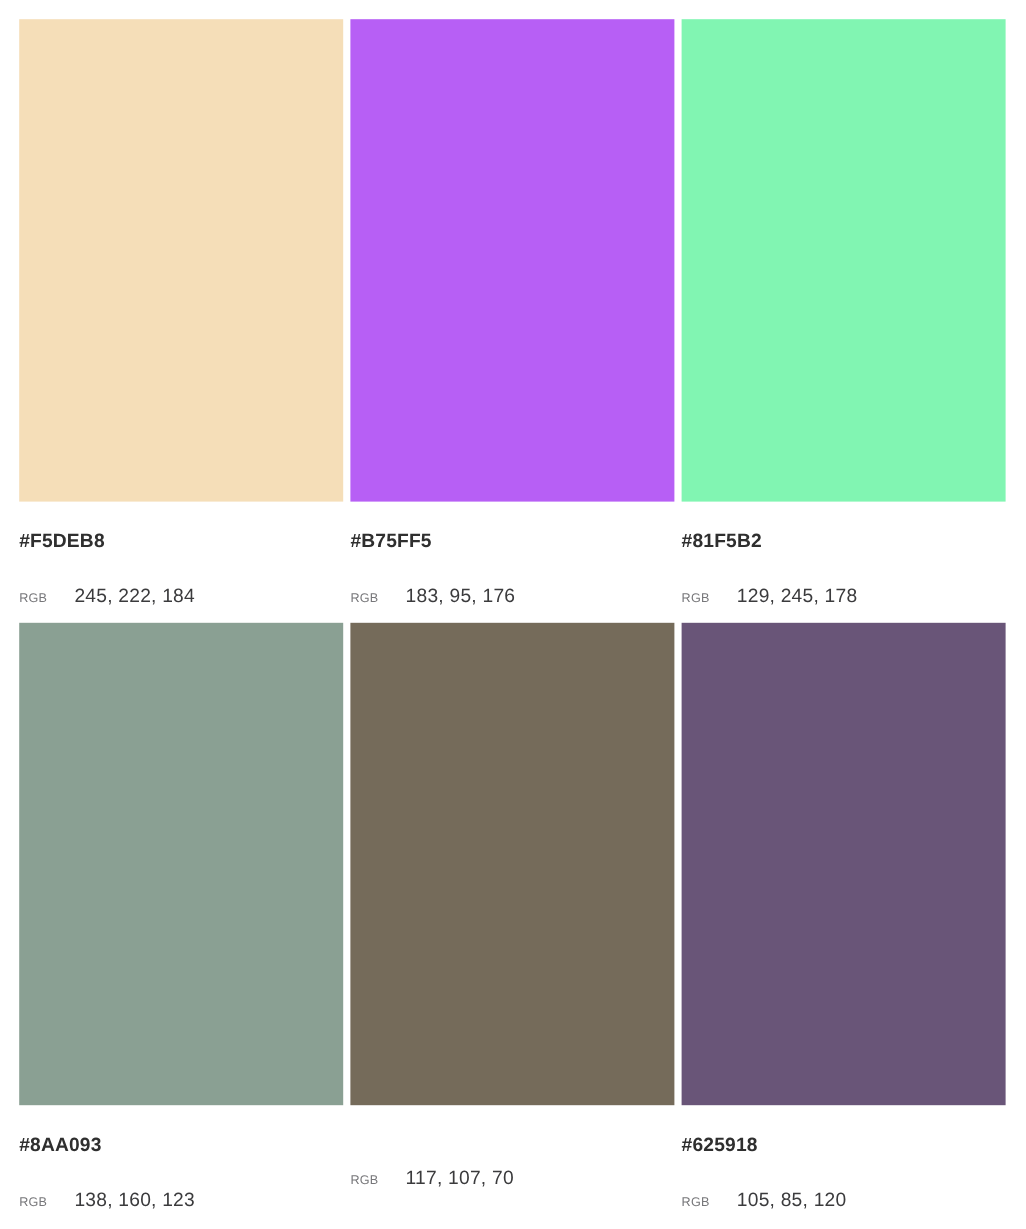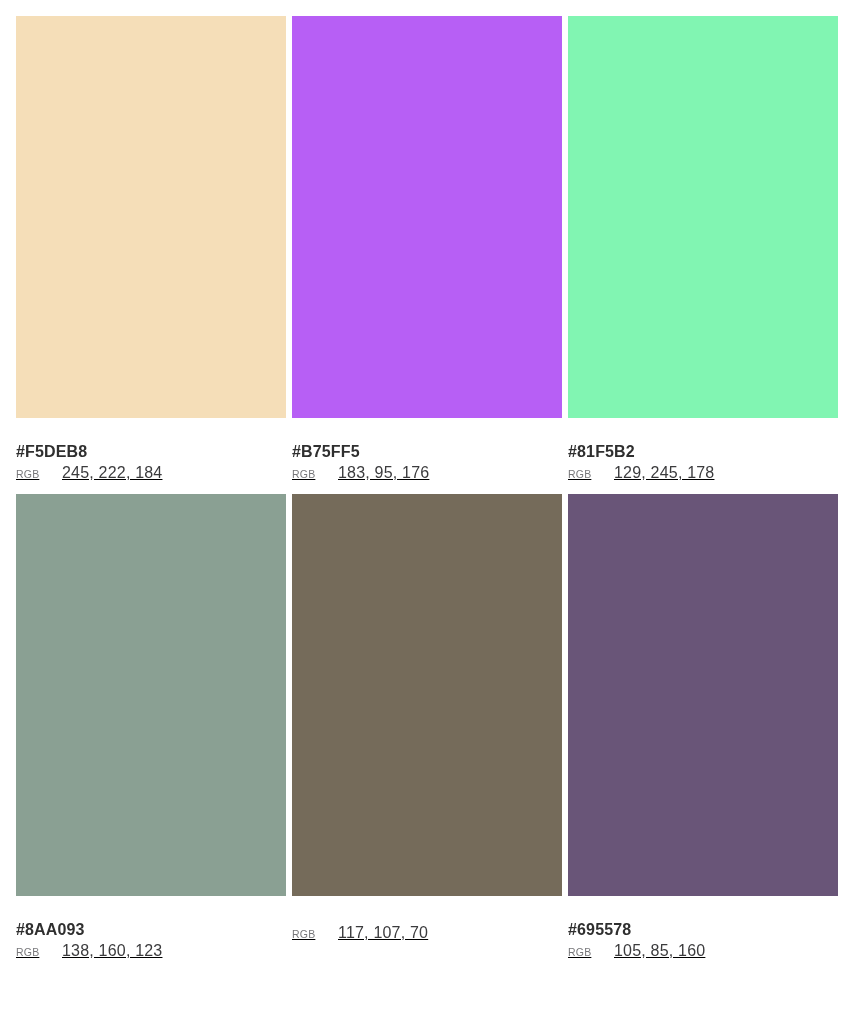--- a/index.html
+++ b/index.html
@@ -54,26 +54,25 @@
   .hex-label {
     font-size: 16px;
     font-weight: bold;
     color: #2f2f2f;
     letter-spacing: 0.15px;
     line-height: 18px;
     margin: 0;
   }
 
   .rgb-line {
-    margin-top: 5px;
+    margin-top: 30px;
     display: flex;
     flex-direction: row;
     align-items: baseline;
     line-height: 14px;
-    text-decoration: underline;
   }
 
   .rgb-tag {
     font-size: 10.5px;
     color: #77777a;
     letter-spacing: 0.2px;
     width: 46px;
     flex: 0 0 46px;
   }
 
@@ -144,23 +143,23 @@
         <div class="rgb-line">
           <span class="rgb-tag">RGB</span>
           <span class="rgb-values">117, 107, 70</span>
         </div>
       </div>
     </div>
 
     <div class="swatch-cell">
       <div class="swatch-chip" style="background-color: rgb(105, 85, 120);"></div>
       <div class="swatch-info">
-        <div class="hex-label">#695578</div>
+        <div class="hex-label">#625918</div>
         <div class="rgb-line">
           <span class="rgb-tag">RGB</span>
-          <span class="rgb-values">105, 85, 160</span>
+          <span class="rgb-values">105, 85, 120</span>
         </div>
       </div>
     </div>
 
   </div>
 
 </div>
 
 </body></html>

